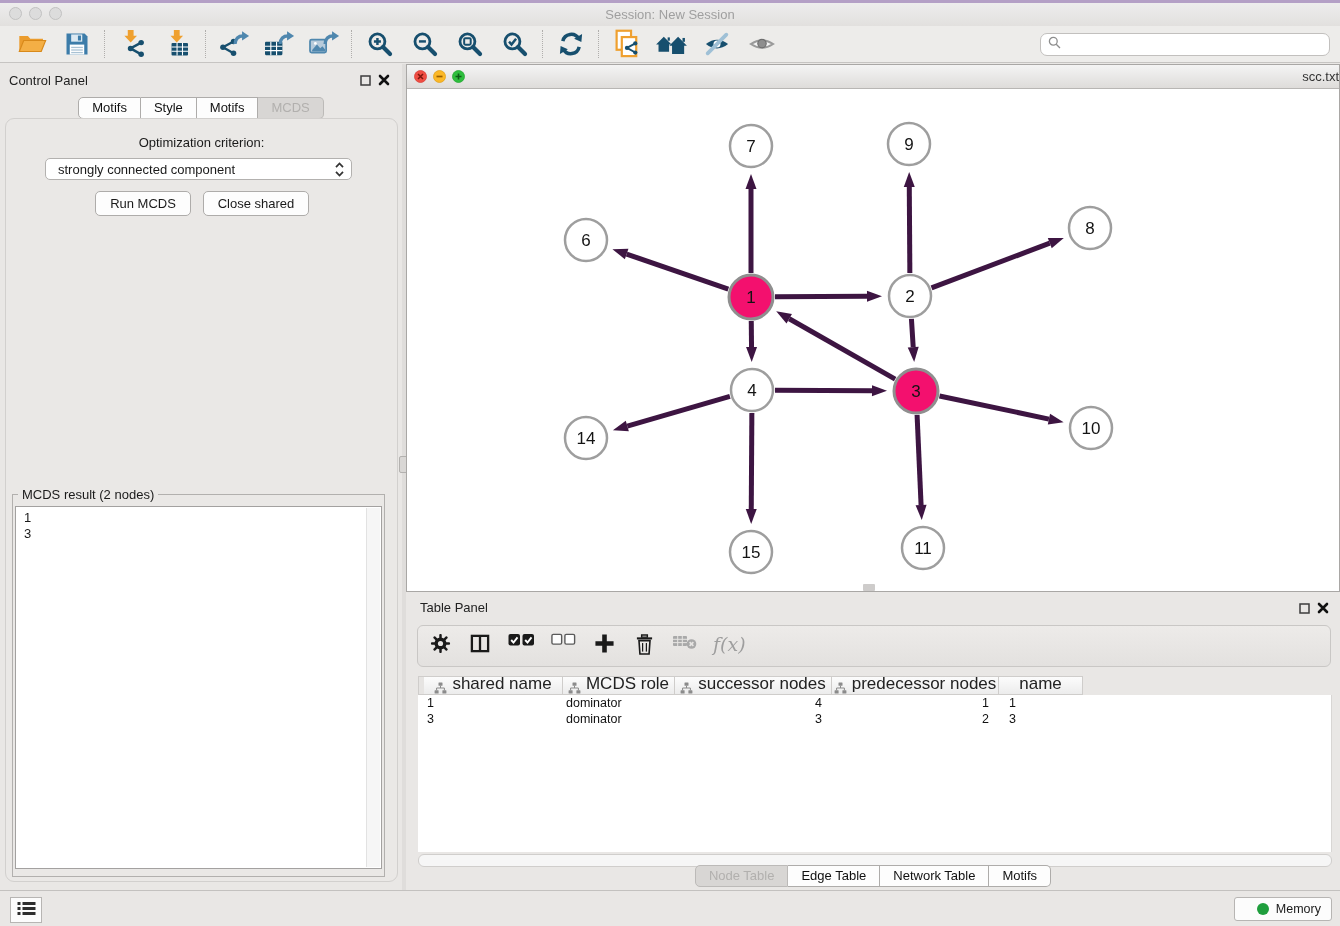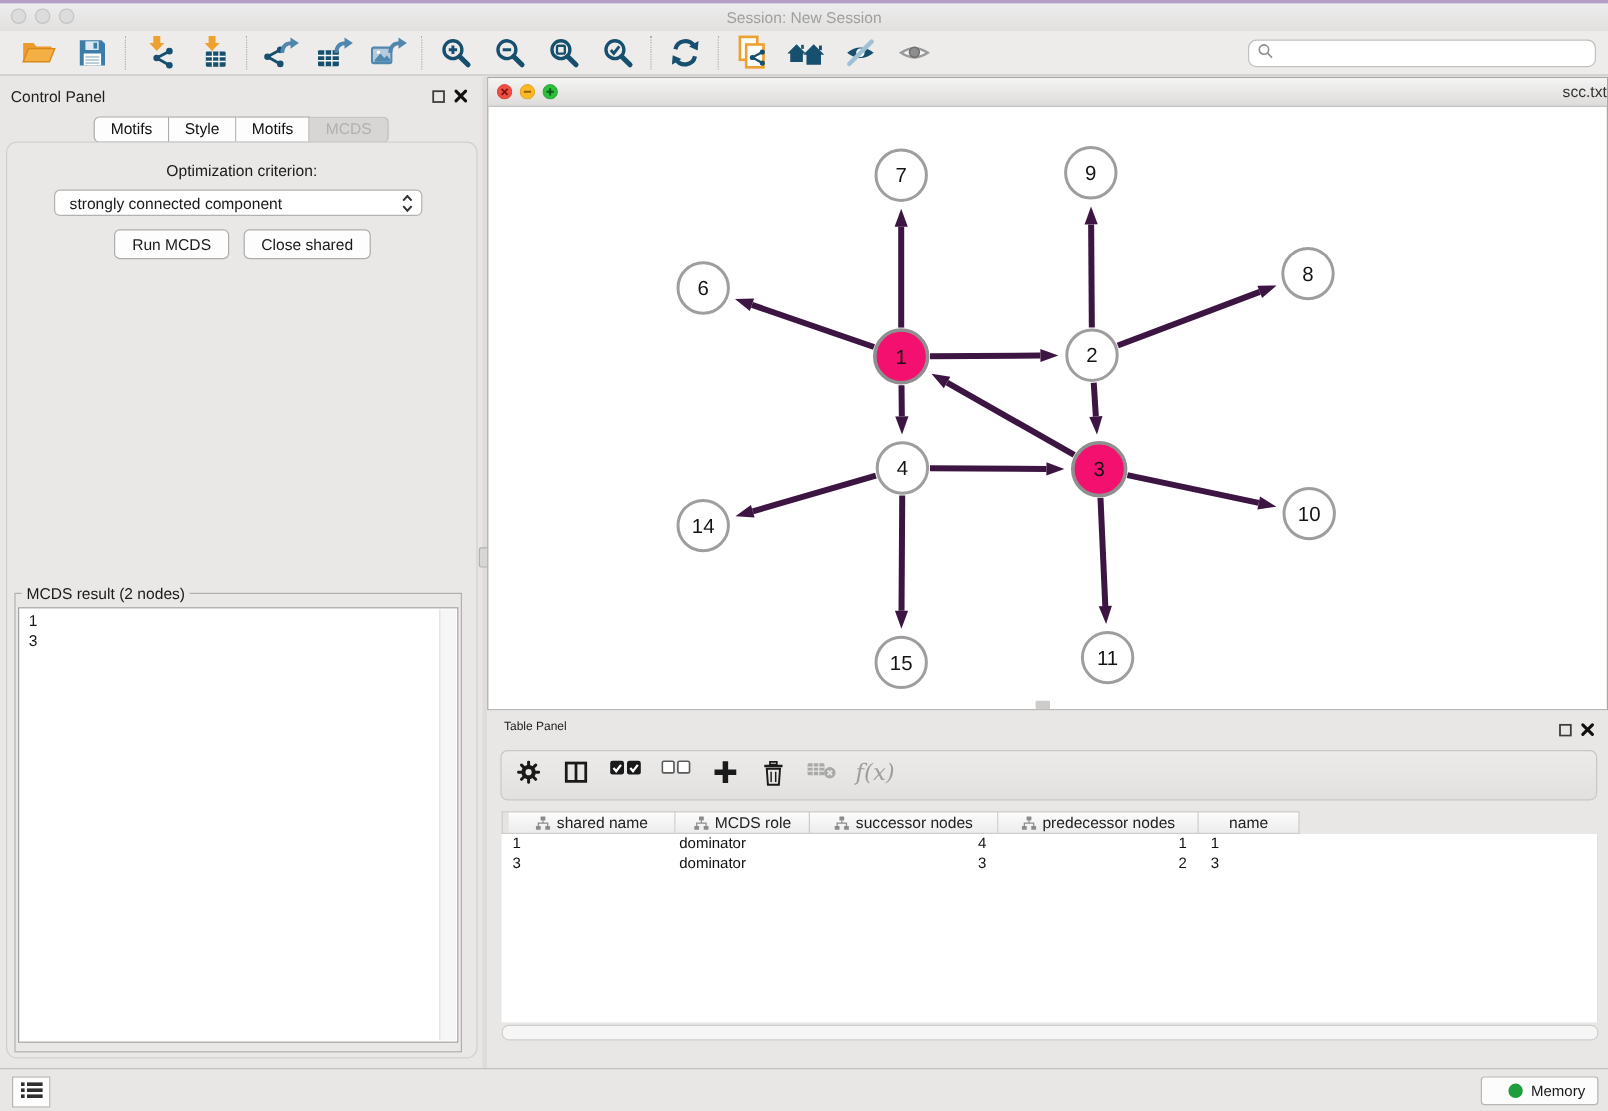--- a/index.html
+++ b/index.html
@@ -52,26 +52,26 @@
   
   #net-window{position:absolute;left:406px;top:64px;width:934px;height:528px;background:#fff;border:1px solid #a9a7a5;box-sizing:border-box}
   #nw-titlebar{position:absolute;left:0;right:0;top:0;height:23px;background:linear-gradient(#f4f4f4,#dedcda);border-bottom:1px solid #b8b6b4}
   .tl{position:absolute;top:5px;width:13px;height:13px}
   #nw-title{position:absolute;left:0;right:0;top:4px;text-align:right;font-size:13px;color:#333}
   #graph-svg{position:absolute;left:0;top:23px}
   #nw-dragdot{position:absolute;left:456px;top:519px;width:12px;height:7px;background:#cecccb;border-radius:1px}
 
   
   #table-panel{position:absolute;left:406px;top:592px;width:934px;height:298px;background:#e9e7e5}
-  #tp-title{position:absolute;left:14px;top:8px;font-size:10px;color:#222}
+  #tp-title{position:absolute;left:14px;top:8px;font-size:13px;color:#222}
   #tp-toolbar{position:absolute;left:11px;right:9px;top:33px;height:42px;background:linear-gradient(#edebe9,#e3e1df);border:1px solid #c9c7c5;border-radius:6px;box-sizing:border-box;display:flex;align-items:center;gap:16px;padding:0 0 0 10px}
   .tp-icon{min-width:24px;height:26px;display:flex;align-items:flex-start;justify-content:center}
   .fx-glyph{font-family:"DejaVu Serif","Liberation Serif",serif;font-style:italic;font-size:19px;color:#9e9e9e}
   #tbl-head{position:absolute;left:12px;top:84px;height:19px;display:flex}
-  .th{box-sizing:border-box;background:linear-gradient(#fcfcfc,#ececec);border:1px solid #cfcdcb;border-left:none;display:flex;align-items:center;justify-content:center;gap:5px;font-size:13px;color:#222}
+  .th{box-sizing:border-box;background:linear-gradient(#fcfcfc,#ececec);border:1px solid #cfcdcb;border-left:none;display:flex;align-items:flex-end;justify-content:center;gap:5px;font-size:17px;color:#222}
   .th-gutter{box-sizing:border-box;width:6px;background:#e6e4e2;border:1px solid #cfcdcb;border-right:none}
   #tbl-body{position:absolute;left:12px;right:8px;top:103px;height:157px;background:#fff;border-right:1px solid #d8d6d4}
   .tr{display:flex;height:16px;align-items:center;font-size:12.5px;color:#111}
   .td{box-sizing:border-box;overflow:hidden;white-space:nowrap}
   .td.left{text-align:left;padding-left:3px}
   .td.right{text-align:right;padding-right:10px}
   .td.pad{padding-left:10px}
   #tbl-hscroll{position:absolute;left:12px;right:8px;top:262px;height:13px;background:#f6f6f6;border:1px solid #d0cecc;border-radius:6px;box-sizing:border-box}
   #tbl-tabs{position:absolute;left:0;right:0;top:273px;display:flex;justify-content:center}
 
@@ -535,20 +535,26 @@
         <div class="tr">
           <div style="width: 6px;"></div>
           <div class="td left" style="width: 139px;">3</div>
           <div class="td left" style="width: 112px;">dominator</div>
           <div class="td right" style="width: 157px;">3</div>
           <div class="td right" style="width: 167px;">2</div>
           <div class="td left pad" style="width: 84px;">3</div>
         </div>
       </div>
     <div id="tbl-hscroll"></div>
+    <div id="tbl-tabs" class="tabs">
+        <div class="tab active">Node Table</div>
+        <div class="tab">Edge Table</div>
+        <div class="tab">Network Table</div>
+        <div class="tab">Motifs</div>
+      </div>
   </div>
 
   <div id="statusbar">
     <div id="sb-list-btn">
         <span id="sb-list-icon"><svg width="19" height="15" viewBox="0 0 19 15">
             <rect x="0.5" y="1" width="3" height="3" fill="#2e2e2e"></rect>
             <rect x="5.5" y="1" width="13" height="3" fill="#2e2e2e"></rect>
             <rect x="0.5" y="6" width="3" height="3" fill="#2e2e2e"></rect>
             <rect x="5.5" y="6" width="13" height="3" fill="#2e2e2e"></rect>
             <rect x="0.5" y="11" width="3" height="3" fill="#2e2e2e"></rect>

